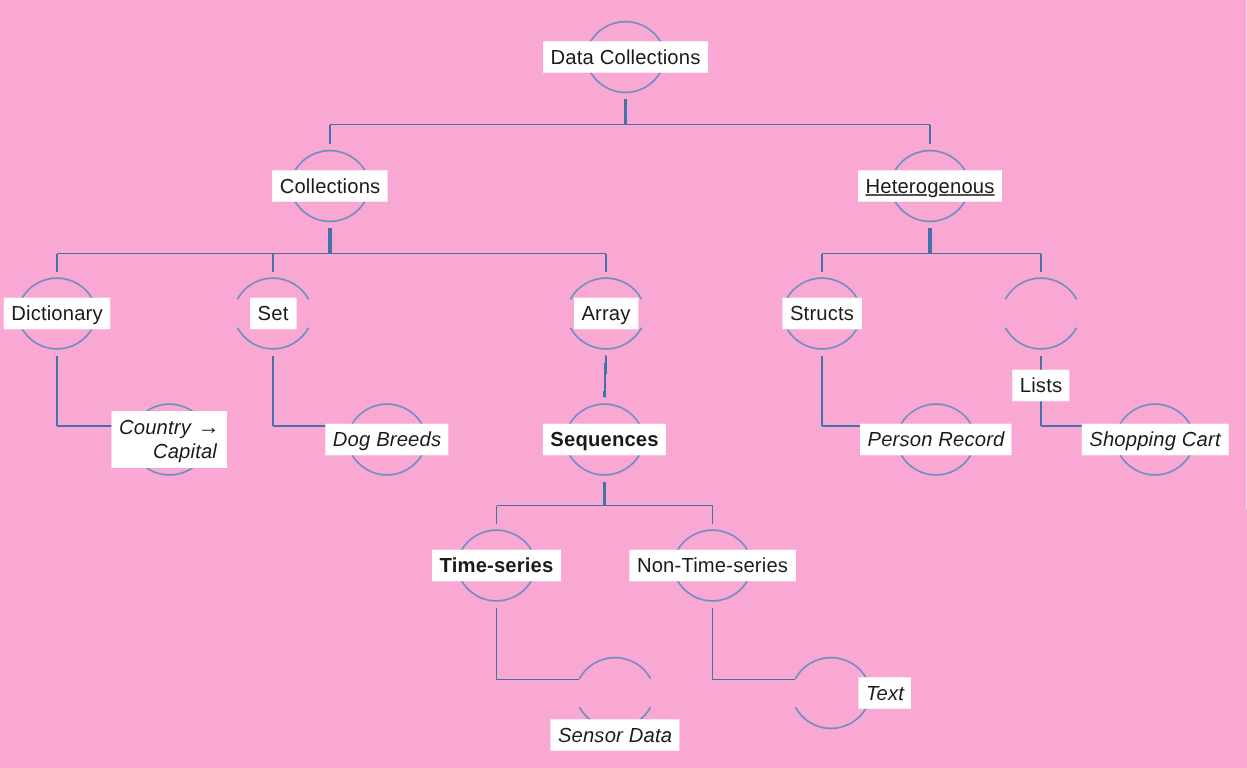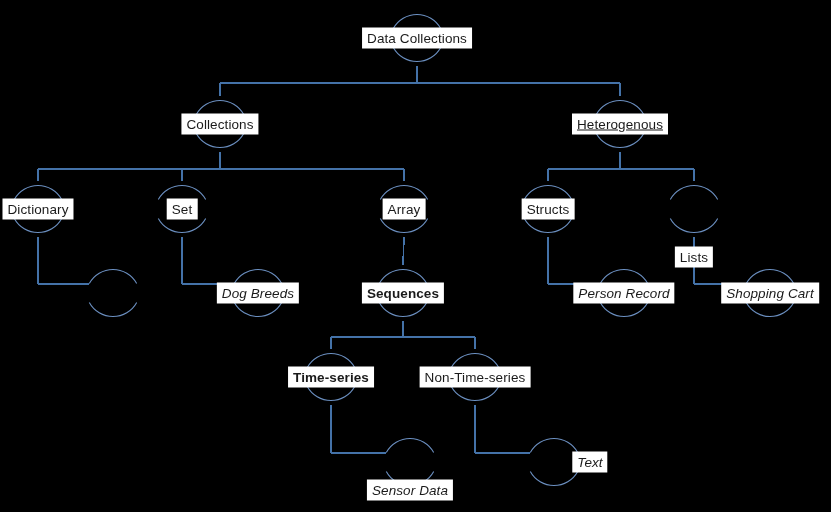--- a/index.html
+++ b/index.html
@@ -4,21 +4,21 @@
 <style>
   html, body {
     margin: 0;
     padding: 0;
     background: #ffffff;
   }
   #canvas {
     position: relative;
     width: 831px;
     height: 512px;
-    background: #000000;
+    background: #f9a8d4;
     font-family: "Liberation Sans", "DejaVu Sans", sans-serif;
     overflow: hidden;
   }
   #edges {
     position: absolute;
     left: 0;
     top: 0;
     width: 831px;
     height: 512px;
   }
@@ -189,20 +189,21 @@
       </svg>
     </div>
     <div class="node" style="left: 417px; top: 38px;"><span>Data Collections</span></div>
     <div class="node" style="left: 220px; top: 124px;"><span>Collections</span></div>
     <div class="node" style="left: 620px; top: 124px; text-decoration: underline;"><span>Heterogenous</span></div>
     <div class="node" style="left: 38px; top: 209px;"><span>Dictionary</span></div>
     <div class="node" style="left: 182px; top: 209px;"><span>Set</span></div>
     <div class="node" style="left: 404px; top: 209px;"><span>Array</span></div>
     <div class="node" style="left: 548px; top: 209px;"><span>Structs</span></div>
     <div class="node" style="left: 694px; top: 209px; margin-top: 48px;"><span>Lists</span></div>
+    <div class="node italic two-line" style="left: 113px; top: 293px;"><span>Country</span><span class="arrowglyph"> →</span><span class="ln2">Capital</span></div>
     <div class="node italic" style="left: 258px; top: 293px;"><span>Dog Breeds</span></div>
     <div class="node bold" style="left: 403px; top: 293px;"><span>Sequences</span></div>
     <div class="node italic" style="left: 624px; top: 293px;"><span>Person Record</span></div>
     <div class="node italic" style="left: 770px; top: 293px;"><span>Shopping Cart</span></div>
     <div class="node bold" style="left: 331px; top: 377px;"><span>Time-series</span></div>
     <div class="node" style="left: 475px; top: 377px;"><span>Non-Time-series</span></div>
     <div class="node italic" style="left: 410px; top: 462px; margin-top: 28px;"><span>Sensor Data</span></div>
     <div class="node italic" style="left: 554px; top: 462px; margin-left: 36px;"><span>Text</span></div>
   </div>
 

